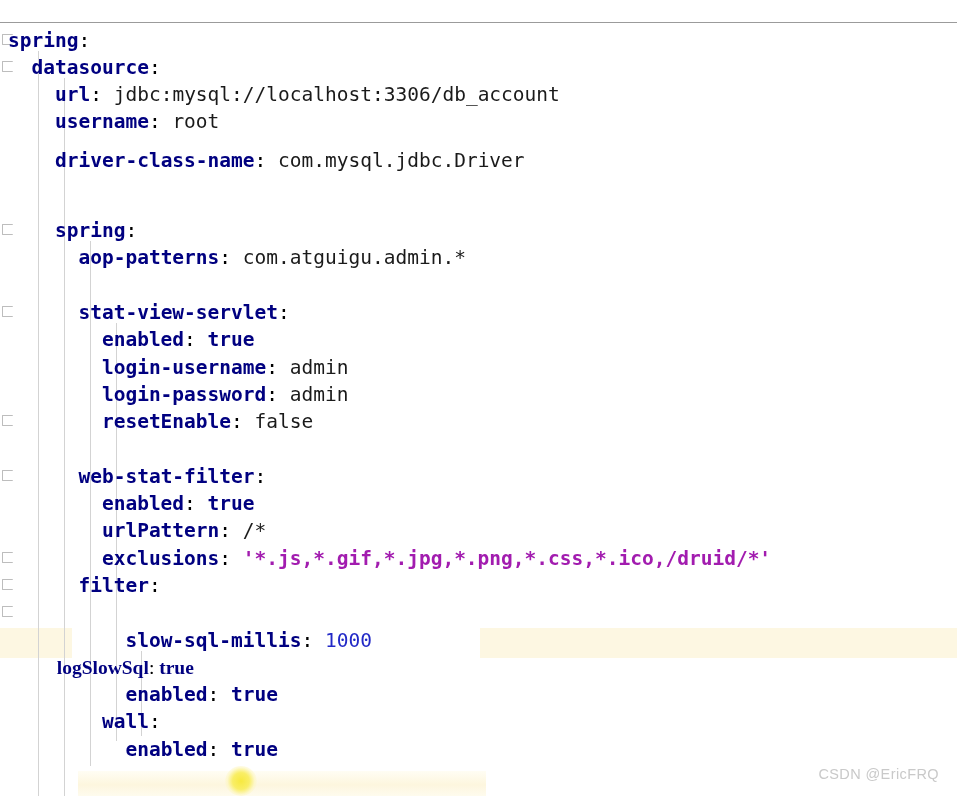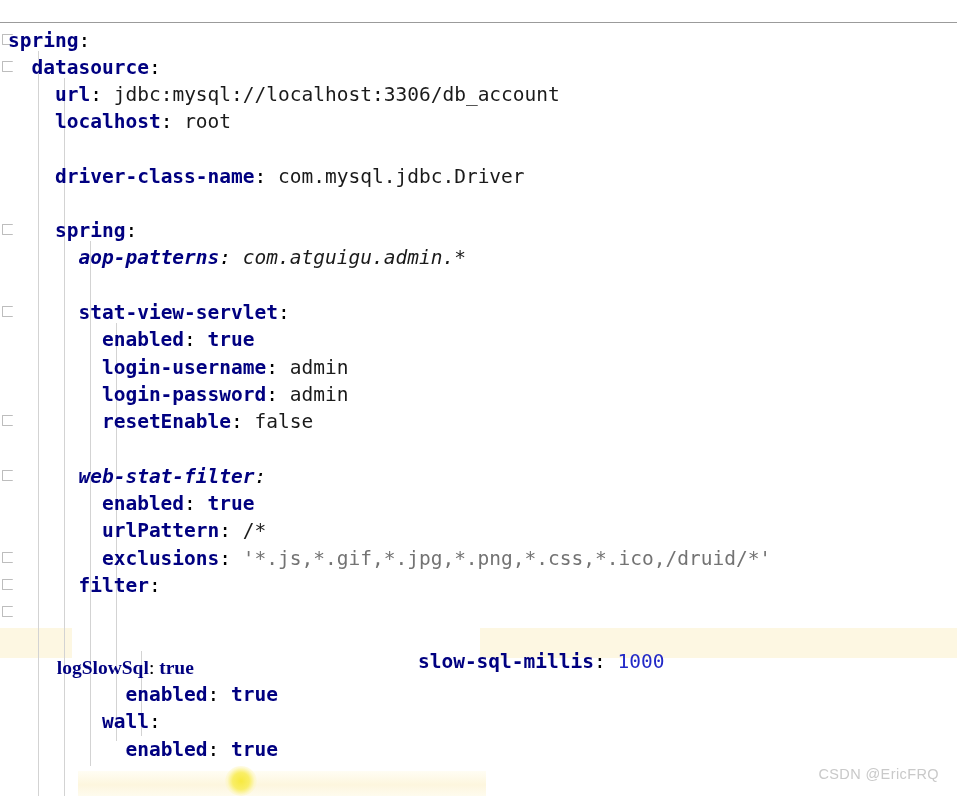--- a/index.html
+++ b/index.html
@@ -66,21 +66,21 @@
     line-height:27px;
     white-space:pre;
     color:#000000;
     letter-spacing:0px;
   }
   .tok{white-space:pre;}
   .k-key{color:#000080;font-weight:bold;}
   .k-punc{color:#000000;}
   .k-bool{color:#000080;font-weight:bold;}
   .k-num{color:#2229c7;}
-  .k-str{color:#737373;font-weight:normal;}
+  .k-str{color:#a21caf;font-weight:bold;}
   .k-plain{color:#1a1a1a;}
   
   .watermark{
     position:absolute;right:18px;bottom:14px;
     font-family:"Liberation Sans","DejaVu Sans",sans-serif;
     font-size:14.5px;
     color:#c9c9c9;
     letter-spacing:0.4px;
     user-select:none;
   }
@@ -116,37 +116,37 @@
         <div class="fold-marker" style="top: 447px;"></div>
         <div class="fold-marker" style="top: 529px;"></div>
         <div class="fold-marker" style="top: 556px;"></div>
         <div class="fold-marker" style="top: 583px;"></div>
       </div>
 
     <div class="code-lines" id="code-lines">
         <div class="code-line" style="top: 4px; padding-left: 8px;"><span class="tok"></span><span class="tok k-key">spring</span><span class="tok k-punc">:</span></div>
         <div class="code-line" style="top: 31px; padding-left: 8px;"><span class="tok">  </span><span class="tok k-key">datasource</span><span class="tok k-punc">:</span></div>
         <div class="code-line" style="top: 58px; padding-left: 8px;"><span class="tok">    </span><span class="tok k-key">url</span><span class="tok k-punc">: </span><span class="tok k-plain">jdbc:mysql://localhost:3306/db_account</span></div>
-        <div class="code-line" style="top: 85px; padding-left: 8px;"><span class="tok">    </span><span class="tok k-key">localhost</span><span class="tok k-punc">: </span><span class="tok k-plain">root</span></div>
-        <div class="code-line" style="top: 140px; padding-left: 8px;"><span class="tok">    </span><span class="tok k-key">driver-class-name</span><span class="tok k-punc">: </span><span class="tok k-plain">com.mysql.jdbc.Driver</span></div>
+        <div class="code-line" style="top: 85px; padding-left: 8px;"><span class="tok">    </span><span class="tok k-key">username</span><span class="tok k-punc">: </span><span class="tok k-plain">root</span></div>
+        <div class="code-line" style="top: 124px; padding-left: 8px;"><span class="tok">    </span><span class="tok k-key">driver-class-name</span><span class="tok k-punc">: </span><span class="tok k-plain">com.mysql.jdbc.Driver</span></div>
         <div class="code-line" style="top: 167px; padding-left: 8px;"><span class="tok"></span></div>
         <div class="code-line" style="top: 194px; padding-left: 8px;"><span class="tok">    </span><span class="tok k-key">spring</span><span class="tok k-punc">:</span></div>
-        <div class="code-line" style="top: 221px; padding-left: 8px; font-style: italic;"><span class="tok">      </span><span class="tok k-key">aop-patterns</span><span class="tok k-punc">: </span><span class="tok k-plain">com.atguigu.admin.*</span></div>
+        <div class="code-line" style="top: 221px; padding-left: 8px;"><span class="tok">      </span><span class="tok k-key">aop-patterns</span><span class="tok k-punc">: </span><span class="tok k-plain">com.atguigu.admin.*</span></div>
         <div class="code-line" style="top: 276px; padding-left: 8px;"><span class="tok">      </span><span class="tok k-key">stat-view-servlet</span><span class="tok k-punc">:</span></div>
         <div class="code-line" style="top: 303px; padding-left: 8px;"><span class="tok">        </span><span class="tok k-key">enabled</span><span class="tok k-punc">: </span><span class="tok k-bool">true</span></div>
         <div class="code-line" style="top: 331px; padding-left: 8px;"><span class="tok">        </span><span class="tok k-key">login-username</span><span class="tok k-punc">: </span><span class="tok k-plain">admin</span></div>
         <div class="code-line" style="top: 358px; padding-left: 8px;"><span class="tok">        </span><span class="tok k-key">login-password</span><span class="tok k-punc">: </span><span class="tok k-plain">admin</span></div>
         <div class="code-line" style="top: 385px; padding-left: 8px;"><span class="tok">        </span><span class="tok k-key">resetEnable</span><span class="tok k-punc">: </span><span class="tok k-plain">false</span></div>
         <div class="code-line" style="top: 412px; padding-left: 8px;"><span class="tok"></span></div>
-        <div class="code-line" style="top: 440px; padding-left: 8px; font-style: italic;"><span class="tok">      </span><span class="tok k-key">web-stat-filter</span><span class="tok k-punc">:</span></div>
+        <div class="code-line" style="top: 440px; padding-left: 8px;"><span class="tok">      </span><span class="tok k-key">web-stat-filter</span><span class="tok k-punc">:</span></div>
         <div class="code-line" style="top: 467px; padding-left: 8px;"><span class="tok">        </span><span class="tok k-key">enabled</span><span class="tok k-punc">: </span><span class="tok k-bool">true</span></div>
         <div class="code-line" style="top: 494px; padding-left: 8px;"><span class="tok">        </span><span class="tok k-key">urlPattern</span><span class="tok k-punc">: </span><span class="tok k-plain">/*</span></div>
         <div class="code-line" style="top: 522px; padding-left: 8px;"><span class="tok">        </span><span class="tok k-key">exclusions</span><span class="tok k-punc">: </span><span class="tok k-str">'*.js,*.gif,*.jpg,*.png,*.css,*.ico,/druid/*'</span></div>
         <div class="code-line" style="top: 549px; padding-left: 8px;"><span class="tok">      </span><span class="tok k-key">filter</span><span class="tok k-punc">:</span></div>
-        <div class="code-line" style="top: 625px; padding-left: 8px; text-align: center;"><span class="tok">          </span><span class="tok k-key">slow-sql-millis</span><span class="tok k-punc">: </span><span class="tok k-num">1000</span></div>
+        <div class="code-line" style="top: 604px; padding-left: 8px;"><span class="tok">          </span><span class="tok k-key">slow-sql-millis</span><span class="tok k-punc">: </span><span class="tok k-num">1000</span></div>
         <div class="code-line" style="top: 631px; padding-left: 8px; font-family: Liberation Serif, serif;"><span class="tok">          </span><span class="tok k-key">logSlowSql</span><span class="tok k-punc">: </span><span class="tok k-bool">true</span></div>
         <div class="code-line" style="top: 658px; padding-left: 8px;"><span class="tok">          </span><span class="tok k-key">enabled</span><span class="tok k-punc">: </span><span class="tok k-bool">true</span></div>
         <div class="code-line" style="top: 685px; padding-left: 8px;"><span class="tok">        </span><span class="tok k-key">wall</span><span class="tok k-punc">:</span></div>
         <div class="code-line" style="top: 713px; padding-left: 8px;"><span class="tok">          </span><span class="tok k-key">enabled</span><span class="tok k-punc">: </span><span class="tok k-bool">true</span></div>
       </div>
 
   </div>
 
   <div class="watermark">CSDN @EricFRQ</div>
 </div>

